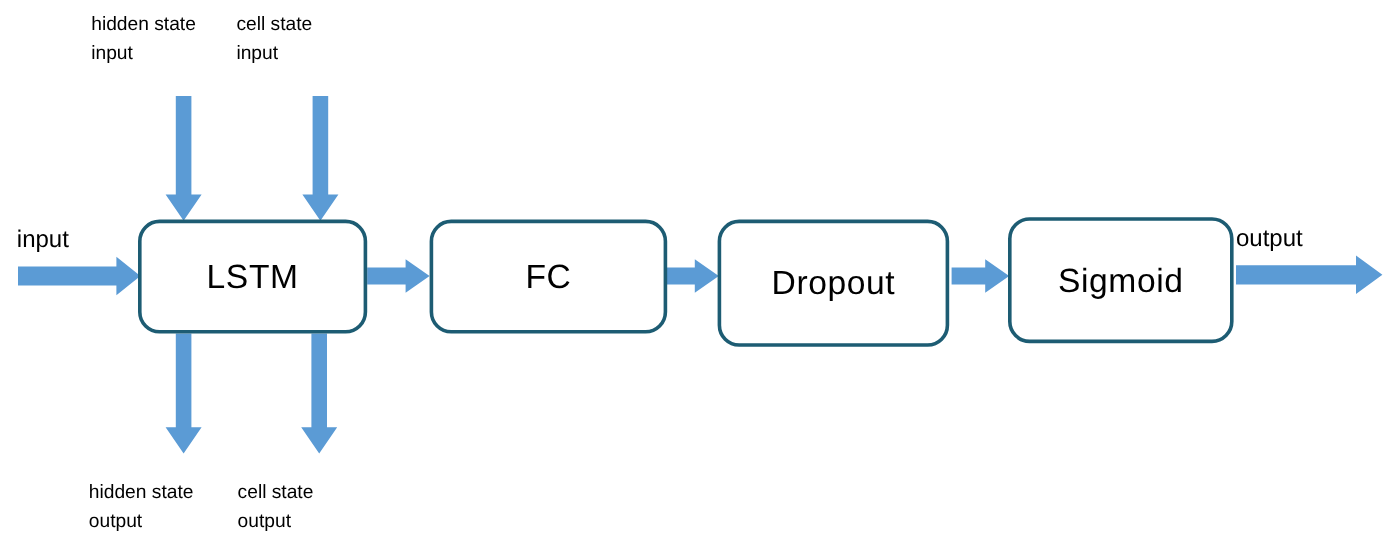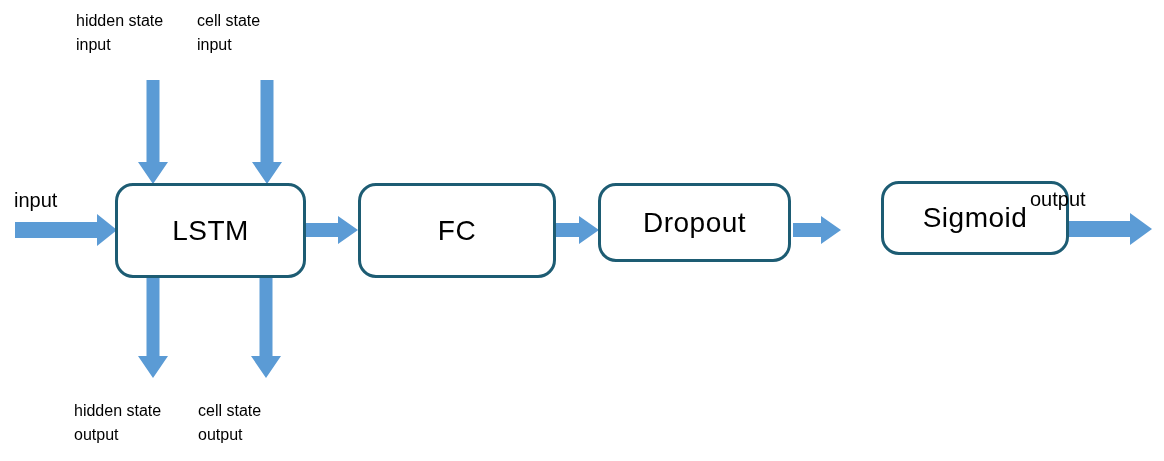--- a/index.html
+++ b/index.html
@@ -33,22 +33,22 @@
     border: 3px solid var(--node_border, #1d5c73);
     border-radius: 18px;
     display: flex;
     align-items: center;
     justify-content: center;
     font-size: 28px;
     letter-spacing: 0.5px;
   }
   .node-lstm    { left: 115px; top: 183px; width: 191px; height: 95px; align-items: center; }
   .node-fc      { left: 358px; top: 183px; width: 198px; height: 95px; }
-  .node-dropout { left: 598px; top: 183px; width: 193px; height: 79px; }
-  .node-sigmoid { left: 840px; top: 181px; width: 188px; height: 74px; margin-left: 41px; }
+  .node-dropout { left: 598px; top: 183px; width: 193px; height: 106px; }
+  .node-sigmoid { left: 840px; top: 181px; width: 188px; height: 105px; }
   .lbl {
     position: absolute;
     white-space: pre-line;
   }
   .lbl-big   { font-size: 20px; line-height: 22px; }
   .lbl-small { font-size: 16px; line-height: 24px; }
   .lbl-input  { left: 14px;  top: 189px; width: 82px; }
   .lbl-output { left: 1030px; top: 188px; width: 92px; }
   .lbl-hs-in  { left: 76px;  top: 9px;   width: 140px; }
   .lbl-cs-in  { left: 197px; top: 9px;   width: 140px; }

